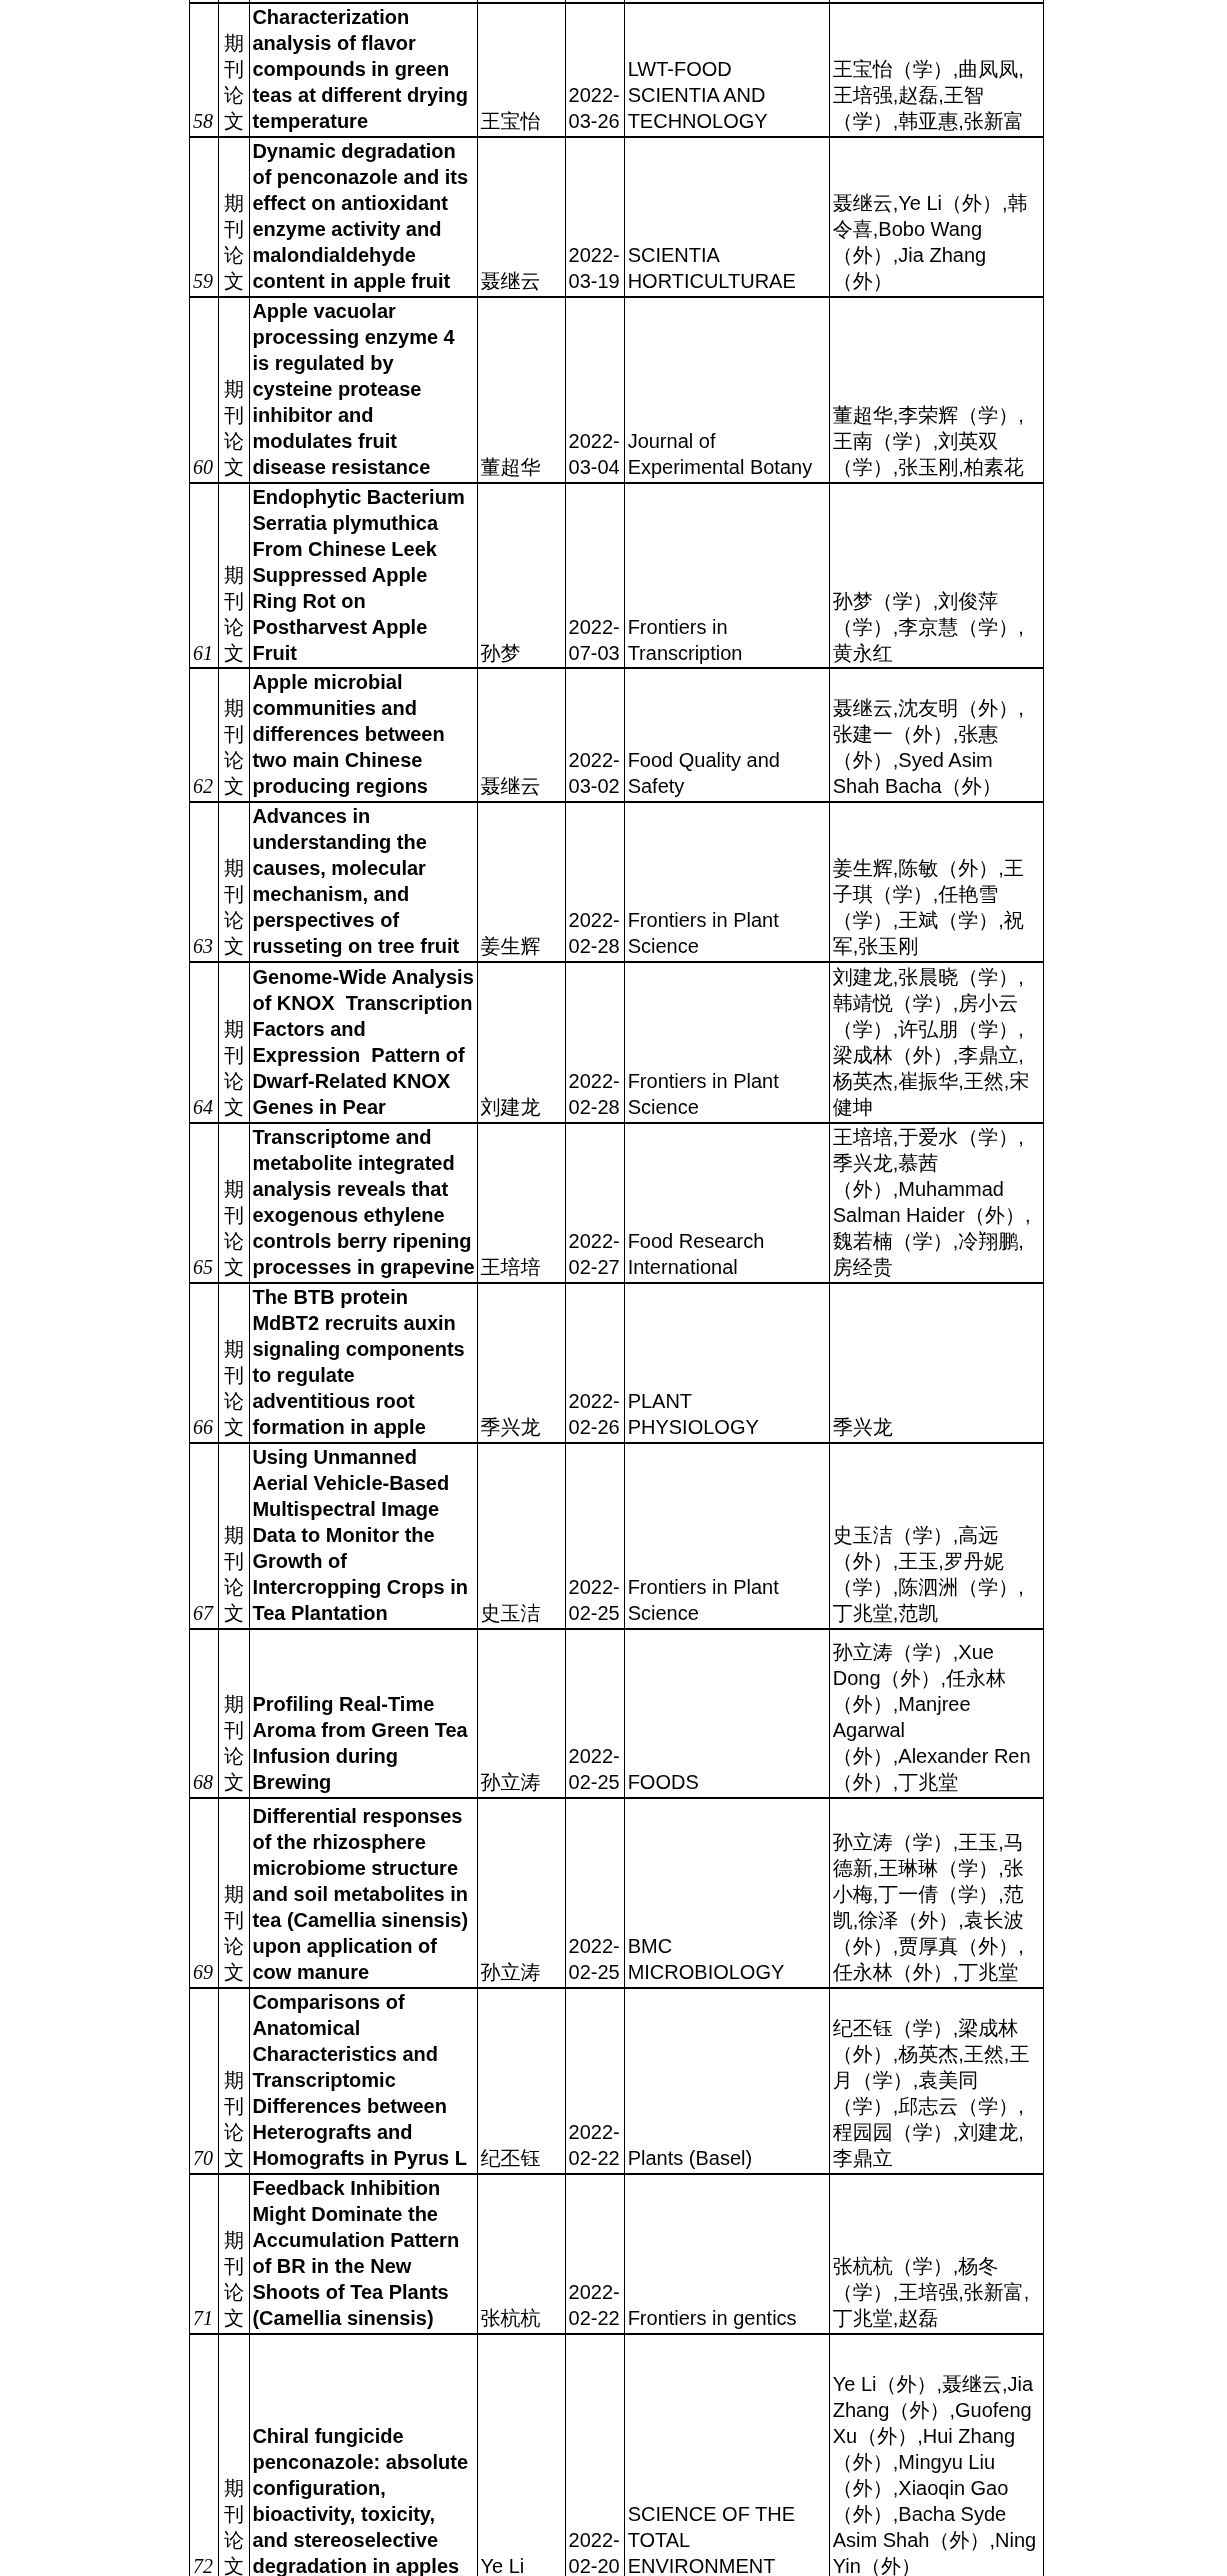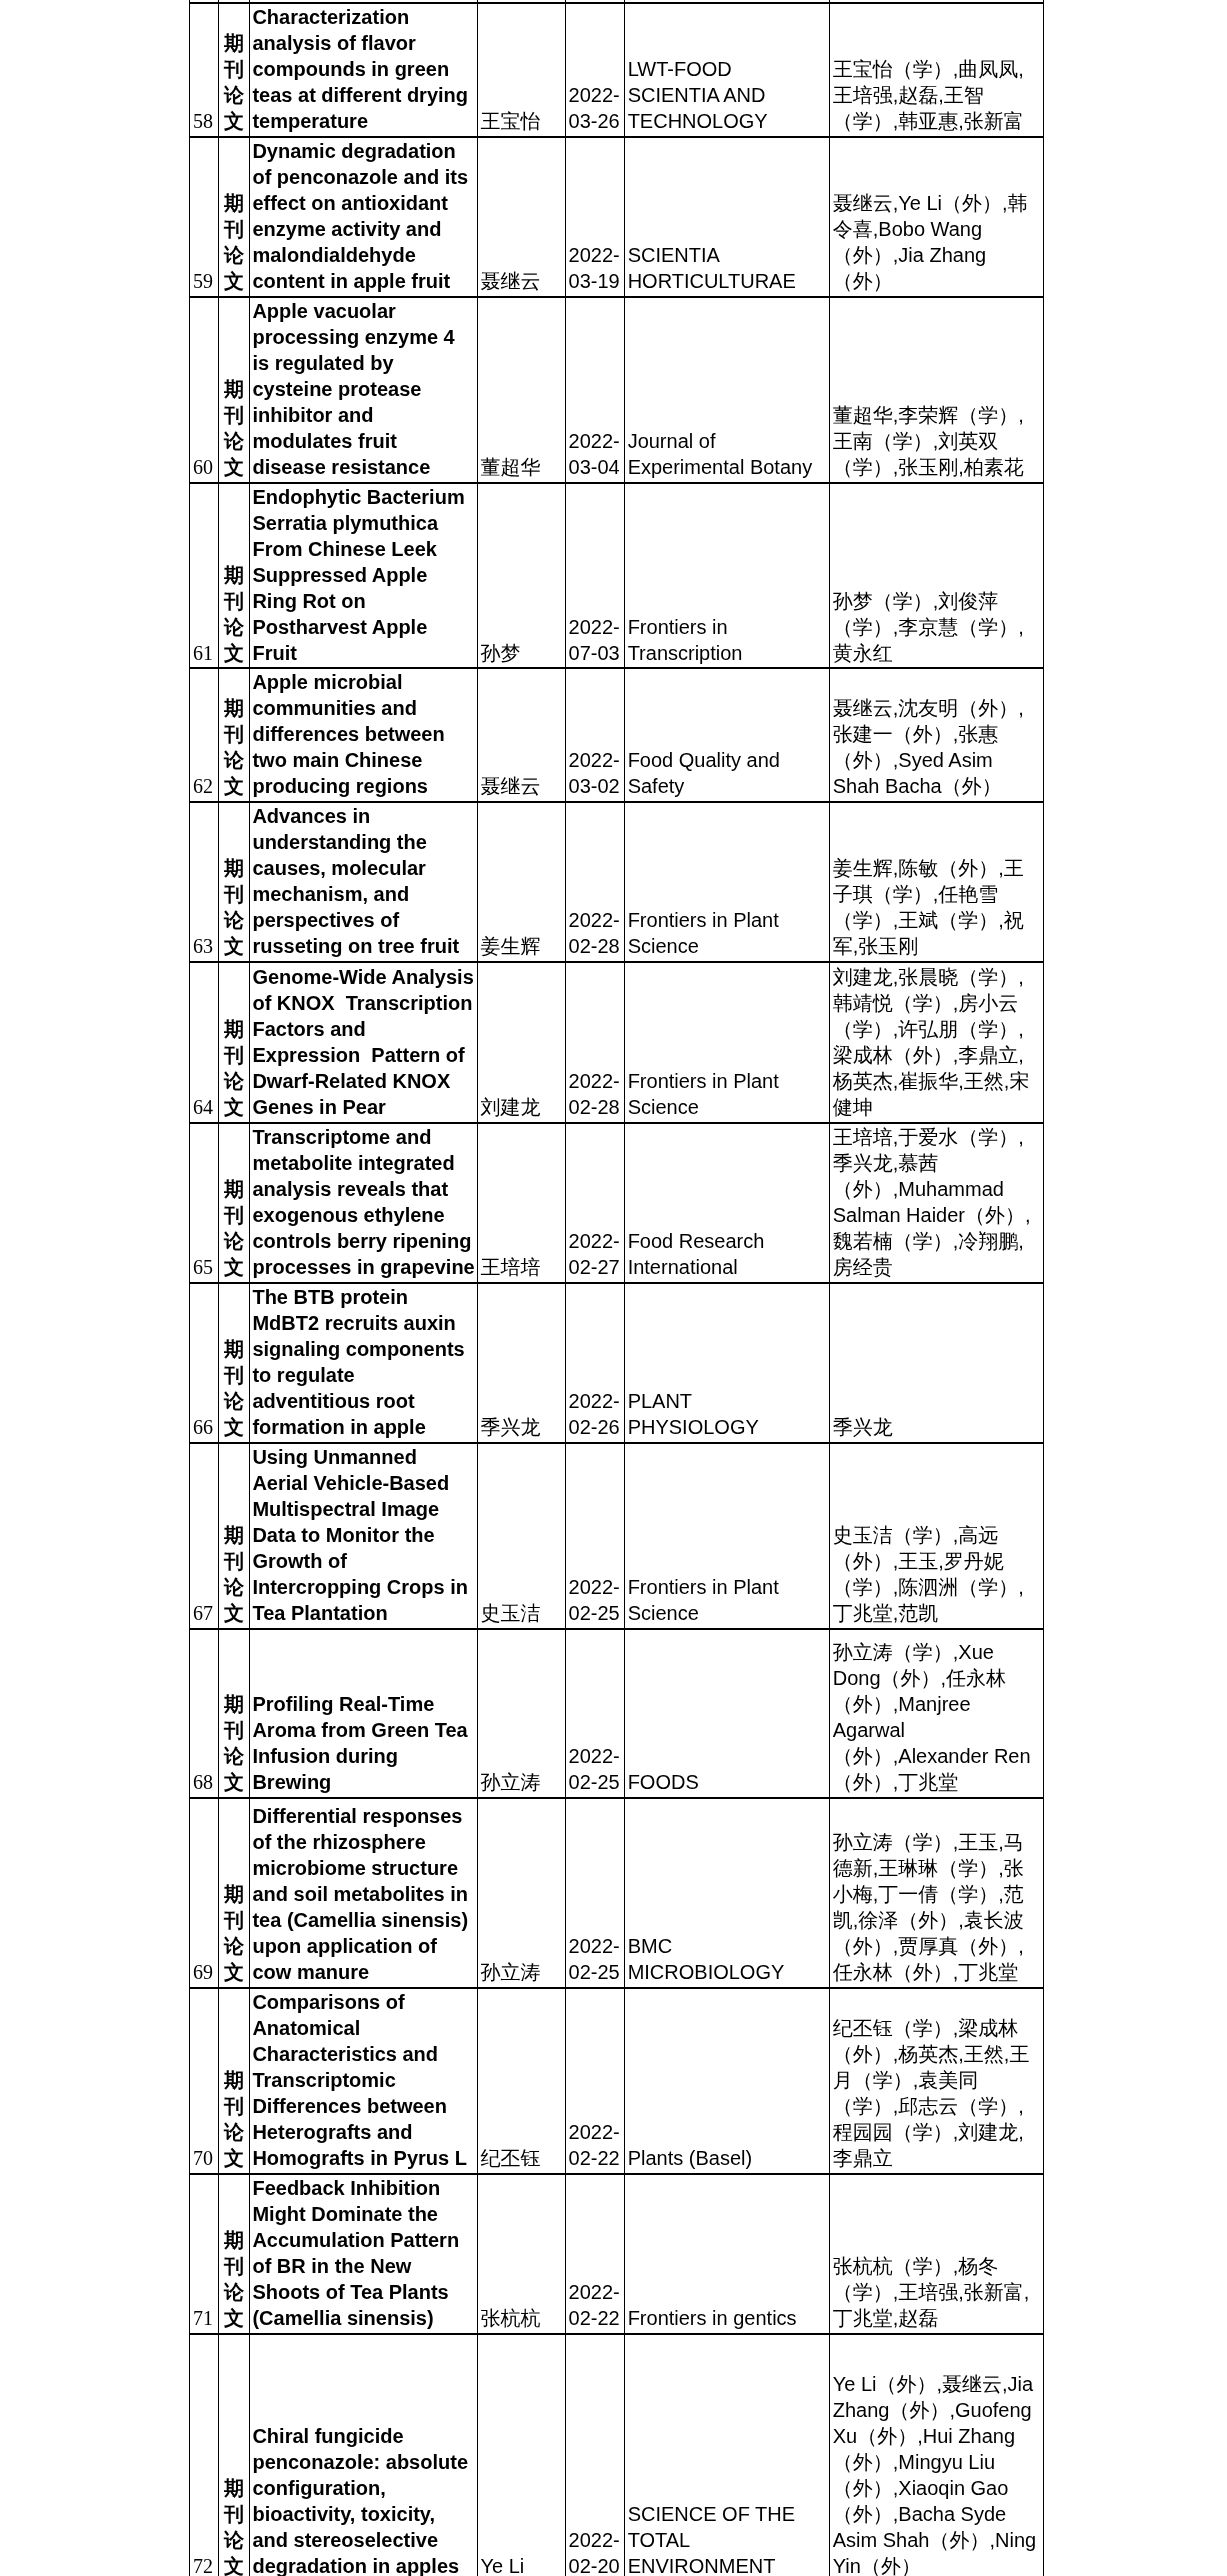--- a/index.html
+++ b/index.html
@@ -33,22 +33,23 @@
     padding: 0 1.9px 1.9px 2.9px;
     overflow: hidden;
     word-wrap: break-word;
   }
   td.c-num {
     vertical-align: top;
     font-family: "Liberation Serif", "DejaVu Serif", serif;
     font-size: 19px;
     line-height: 22px;
     padding: 1px 1px 0 1.9px;
-  }
-  td.c-type { text-align: center; padding-left: 1px; padding-right: 1px; font-weight: bold; }
+    font-style: italic;
+  }
+  td.c-type { text-align: center; padding-left: 1px; padding-right: 1px; }
   .vtext {
     display: inline-block;
     width: 1.05em;
     word-break: break-all;
     text-align: center;
     line-height: 26px;
   }
   td.c-title { white-space: pre-wrap; font-weight: bold; }
   tr.partial td { padding: 0; }
 </style>

